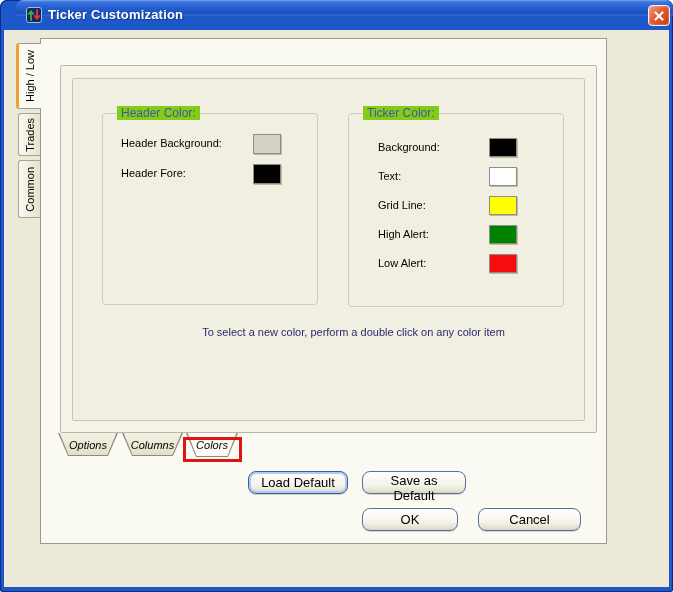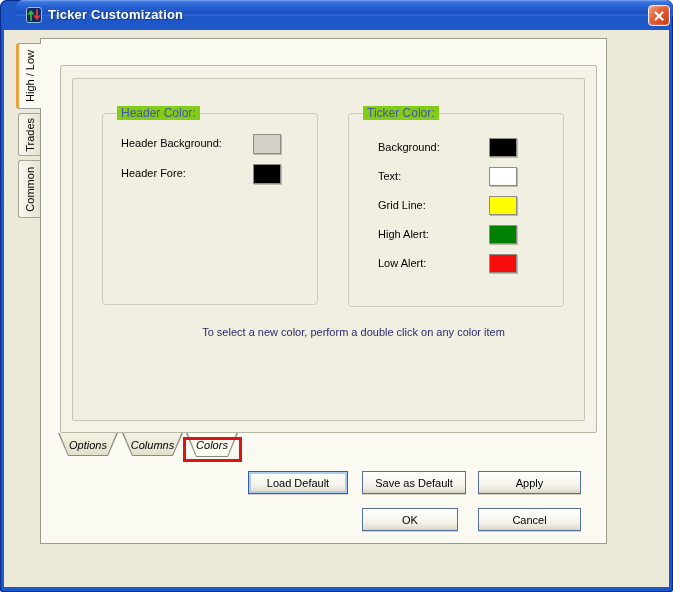--- a/index.html
+++ b/index.html
@@ -97,21 +97,21 @@
   .btab.b1 { left:58px;  top:433px; width:60px; }
   .btab.b2 { left:122px; top:433px; width:61px; }
   .btab.b3 { left:186px; top:433px; width:52px; height:24px; }
   .annotation-box {
     position:absolute; left:183px; top:437px; width:59px; height:25px;
     border:3px solid #DE1312; z-index:10; pointer-events:none;
   }
   
   .xpbtn {
     position:absolute; height:23px; font-family:"Liberation Sans",sans-serif;
-    font-size:11px; color:#000; border:1px solid #54719E; border-radius:0;
+    font-size:13px; color:#000; border:1px solid #54719E; border-radius:8px;
     background:linear-gradient(180deg,#FFFFFF 0%,#F4F2E9 65%,#E2DECF 92%,#D6D1C1 100%);
     box-shadow:0 1px 0 rgba(130,120,95,.3); cursor:pointer;
   }
   .xpbtn.focused {
     border-color:#3A5C9E;
     box-shadow: inset 0 0 0 2px #AECBF2, 0 1px 0 rgba(130,120,95,.3);
   }
   .btn-load   { left:248px; top:471px; width:100px; }
   .btn-save   { left:362px; top:471px; width:104px; }
   .btn-apply  { left:478px; top:471px; width:103px; }
@@ -208,17 +208,16 @@
   </div>
   <div class="btab b3 active">
     <span class="shape"></span>
     <span class="fill"></span>
     <span class="blabel">Colors</span>
   </div>
   <div class="annotation-box" style="border-color: rgb(222, 19, 18);"></div>
 
   <button class="xpbtn btn-load focused">Load Default</button>
   <button class="xpbtn btn-save">Save as Default</button>
-  <button class="xpbtn btn-apply">Apply</button>
   <button class="xpbtn btn-ok">OK</button>
   <button class="xpbtn btn-cancel">Cancel</button>
 
 </div>
 
 </body></html>

